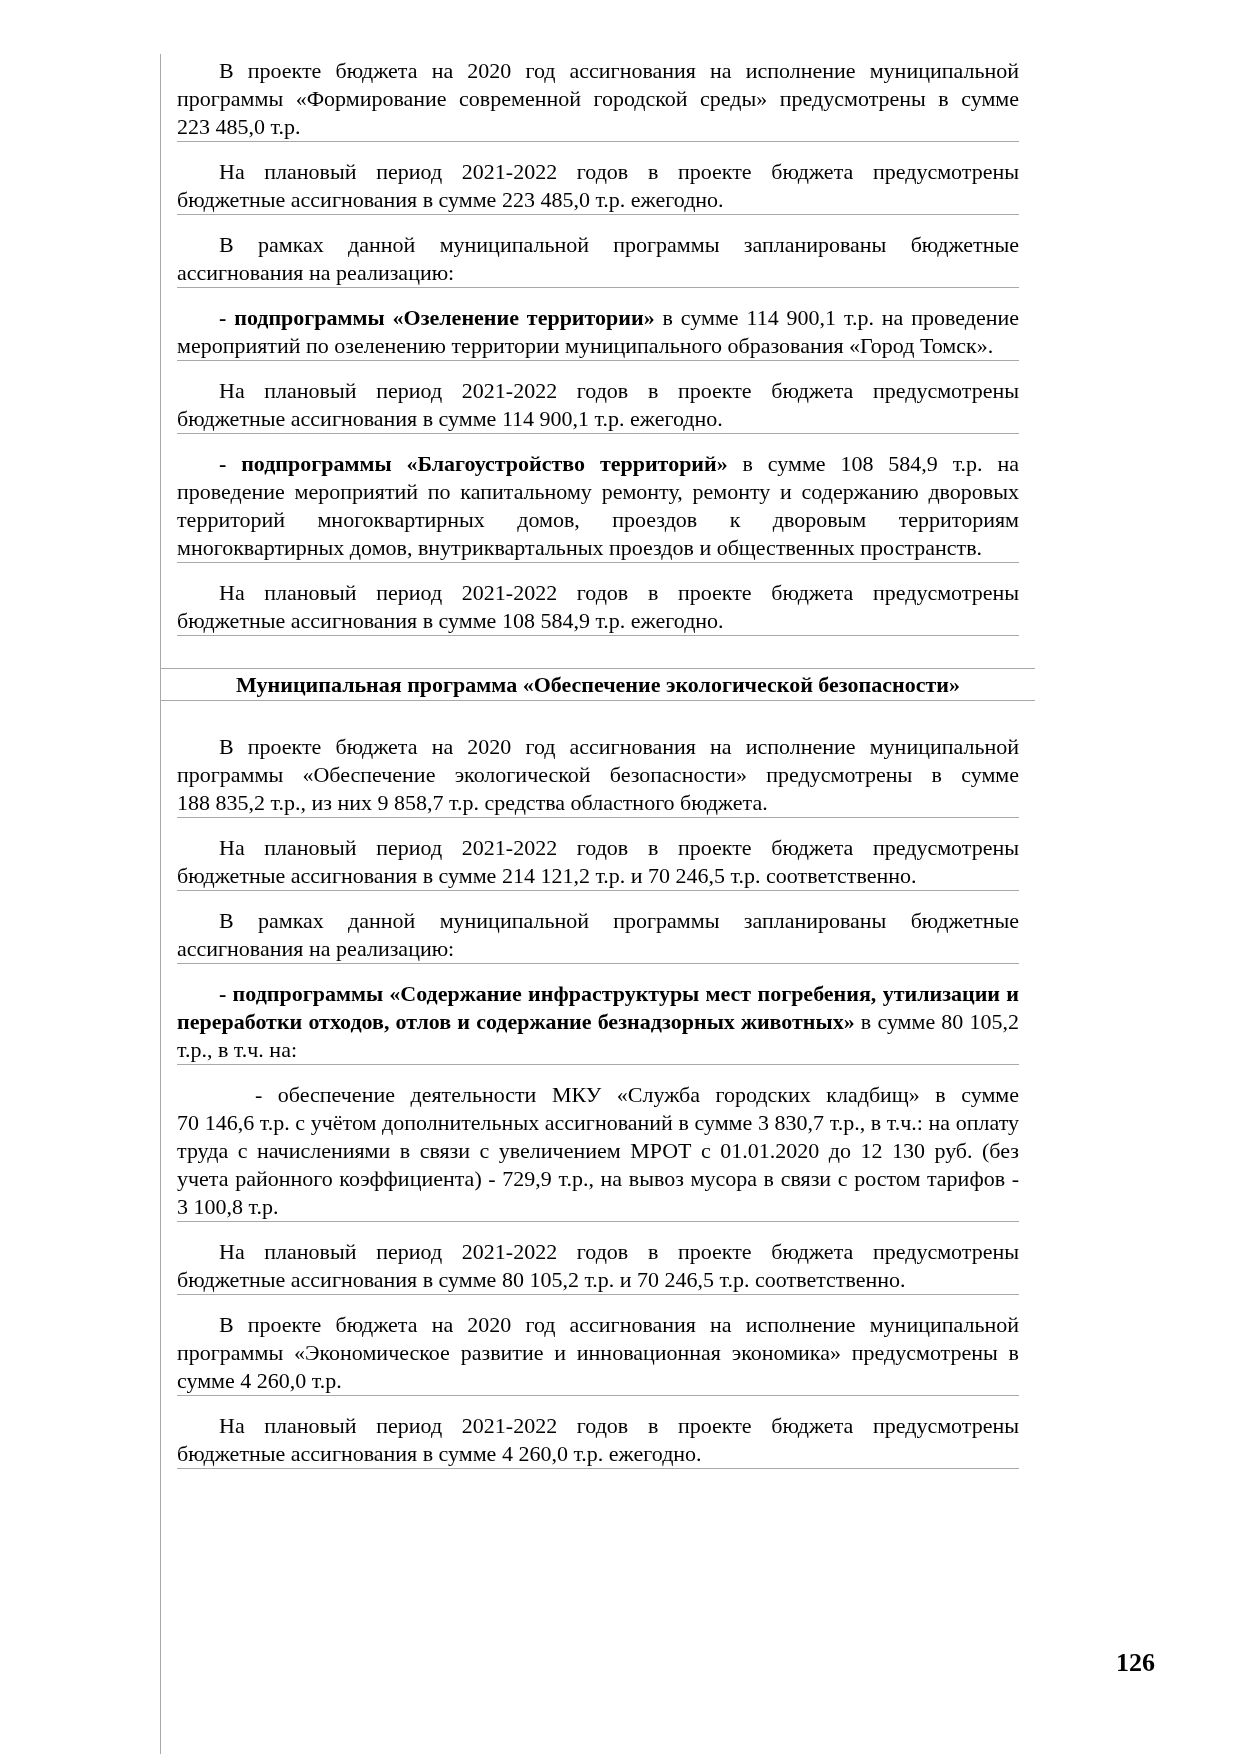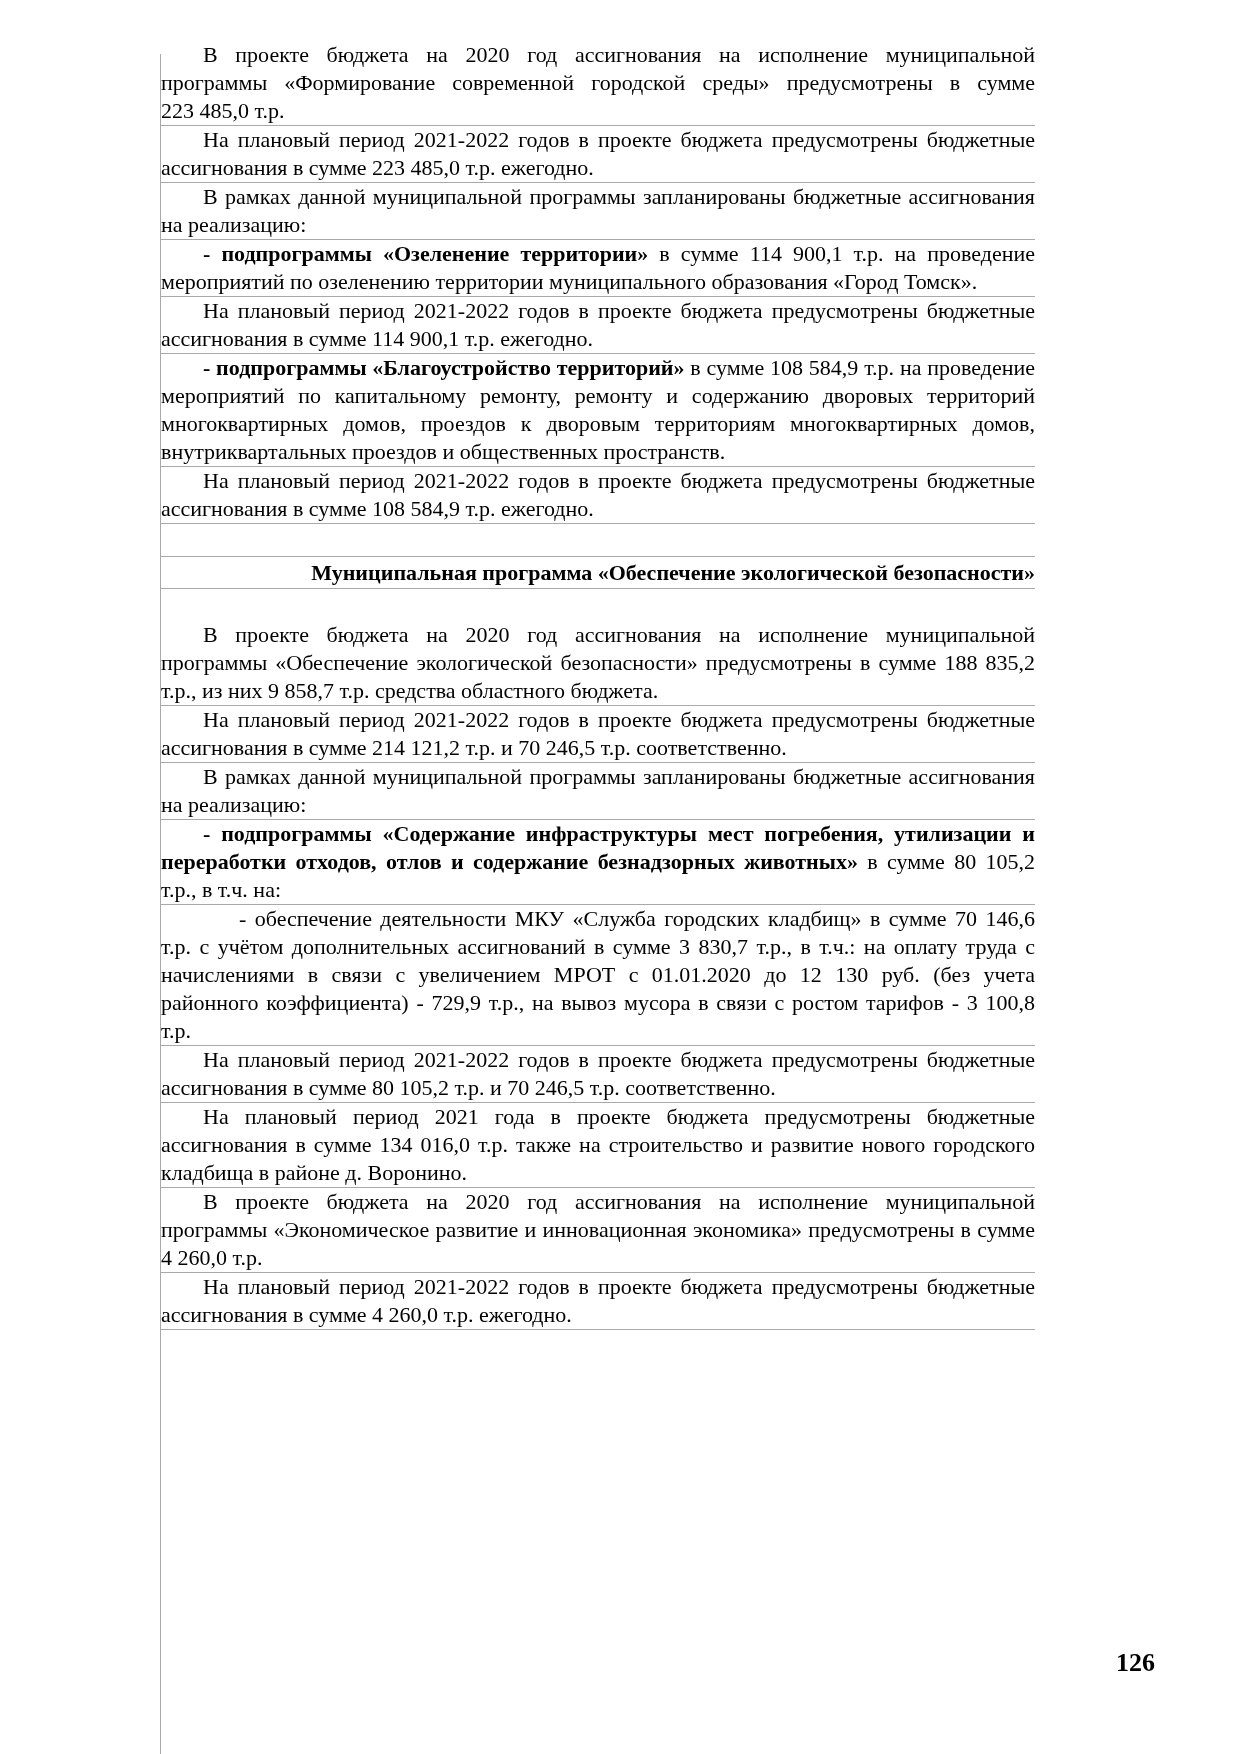--- a/index.html
+++ b/index.html
@@ -13,27 +13,27 @@
   }
   #doc {
     position: absolute;
     left: 161px; top: 41px;
     width: 874px;
     font-size: 22px;
     line-height: 28px;
     text-align: justify;
   }
   #doc p {
-    margin: 0;
+    margin: 16px;
     text-indent: 42px;
     border-bottom: 1px solid #a9a9a9;
   }
   #doc p.sub { text-indent: 78px; }
   #doc p.heading {
-    text-align: right;
+    text-align: center;
     font-weight: bold;
     text-indent: 0;
     margin: 32px 0;
     line-height: 31px;
     border-top: 1px solid #a9a9a9;
     border-bottom: 1px solid #a9a9a9;
   }
   .lead { font-weight: bold; }
   #margin-rule {
     position: absolute;
@@ -62,18 +62,17 @@
     <p class="paragraph">На плановый период 2021-2022 годов в проекте бюджета предусмотрены бюджетные ассигнования в сумме 114&nbsp;900,1 т.р. ежегодно.</p>
     <p class="paragraph"><span class="lead">- подпрограммы «Благоустройство территорий»</span><span> в сумме 108&nbsp;584,9 т.р. на проведение мероприятий по капитальному ремонту, ремонту и содержанию дворовых территорий многоквартирных домов, проездов к дворовым территориям многоквартирных домов, внутриквартальных проездов и общественных пространств.</span></p>
     <p class="paragraph">На плановый период 2021-2022 годов в проекте бюджета предусмотрены бюджетные ассигнования в сумме 108&nbsp;584,9 т.р. ежегодно.</p>
     <p class="heading">Муниципальная программа «Обеспечение экологической безопасности»</p>
     <p class="paragraph">В проекте бюджета на 2020 год ассигнования на исполнение муниципальной программы «Обеспечение экологической безопасности» предусмотрены в сумме 188&nbsp;835,2 т.р., из них 9&nbsp;858,7 т.р. средства областного бюджета.</p>
     <p class="paragraph">На плановый период 2021-2022 годов в проекте бюджета предусмотрены бюджетные ассигнования в сумме 214&nbsp;121,2 т.р. и 70&nbsp;246,5 т.р. соответственно.</p>
     <p class="paragraph">В рамках данной муниципальной программы запланированы бюджетные ассигнования на реализацию:</p>
     <p class="paragraph"><span class="lead">- подпрограммы «Содержание инфраструктуры мест погребения, утилизации и переработки отходов, отлов и содержание безнадзорных животных»</span><span> в сумме 80&nbsp;105,2 т.р., в т.ч. на:</span></p>
     <p class="paragraph sub">- обеспечение деятельности МКУ «Служба городских кладбищ» в сумме 70&nbsp;146,6 т.р. с учётом дополнительных ассигнований в сумме 3&nbsp;830,7 т.р., в т.ч.: на оплату труда с начислениями в связи с увеличением МРОТ с 01.01.2020 до 12&nbsp;130 руб. (без учета районного коэффициента) - 729,9 т.р., на вывоз мусора в связи с ростом тарифов - 3&nbsp;100,8 т.р.</p>
     <p class="paragraph">На плановый период 2021-2022 годов в проекте бюджета предусмотрены бюджетные ассигнования в сумме 80&nbsp;105,2 т.р. и 70&nbsp;246,5 т.р. соответственно.</p>
-    <p class="paragraph">На плановый период 2021 года в проекте бюджета предусмотрены бюджетные ассигнования в сумме 134&nbsp;016,0 т.р. также на строительство и развитие нового городского кладбища в районе д. Воронино.</p>
     <p class="paragraph">В проекте бюджета на 2020 год ассигнования на исполнение муниципальной программы «Экономическое развитие и инновационная экономика» предусмотрены в сумме 4&nbsp;260,0 т.р.</p>
     <p class="paragraph">На плановый период 2021-2022 годов в проекте бюджета предусмотрены бюджетные ассигнования в сумме 4&nbsp;260,0 т.р. ежегодно.</p>
   </div>
 
 <div id="page-number">126</div>
 
 </body></html>

